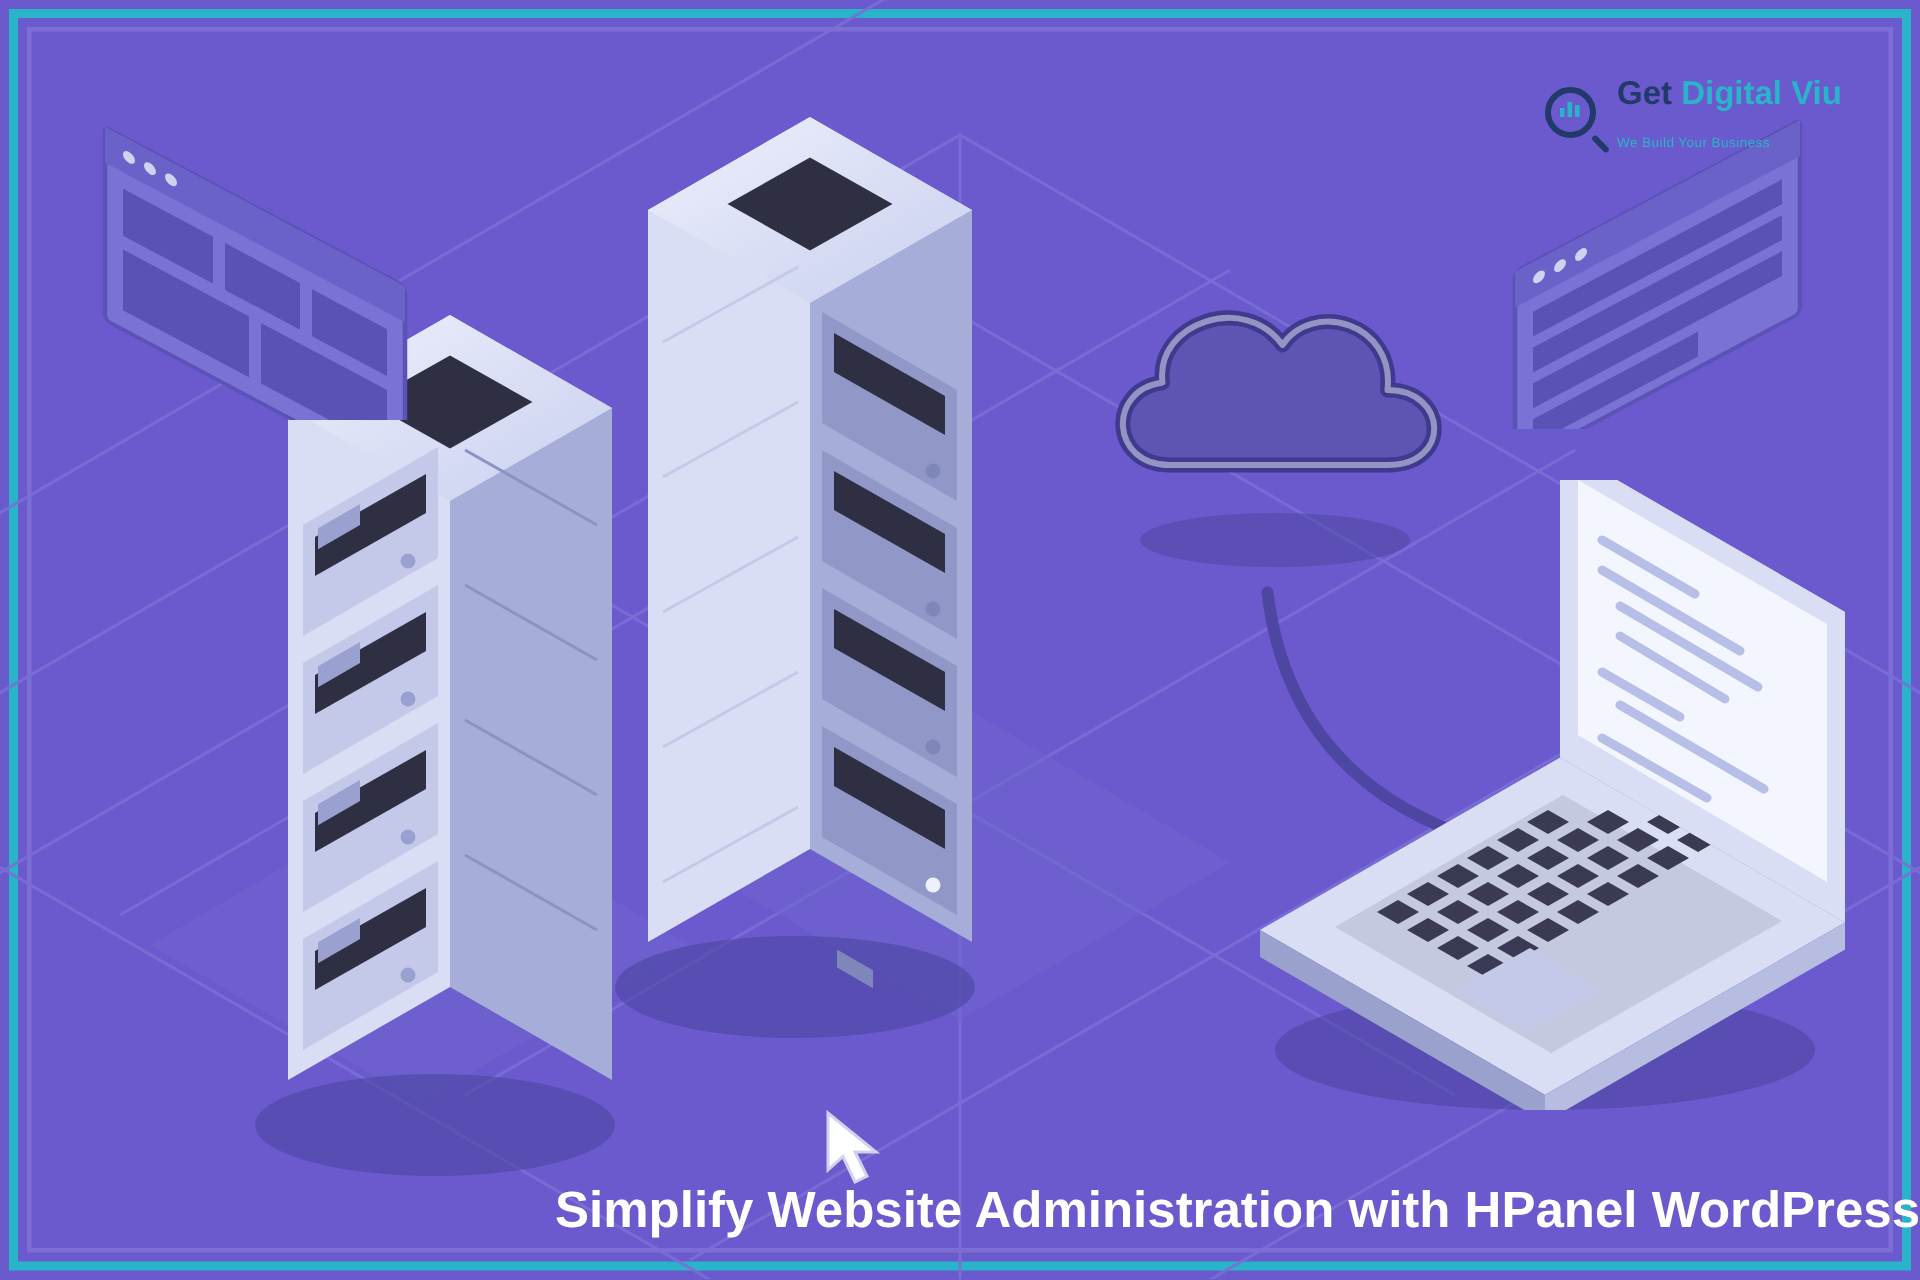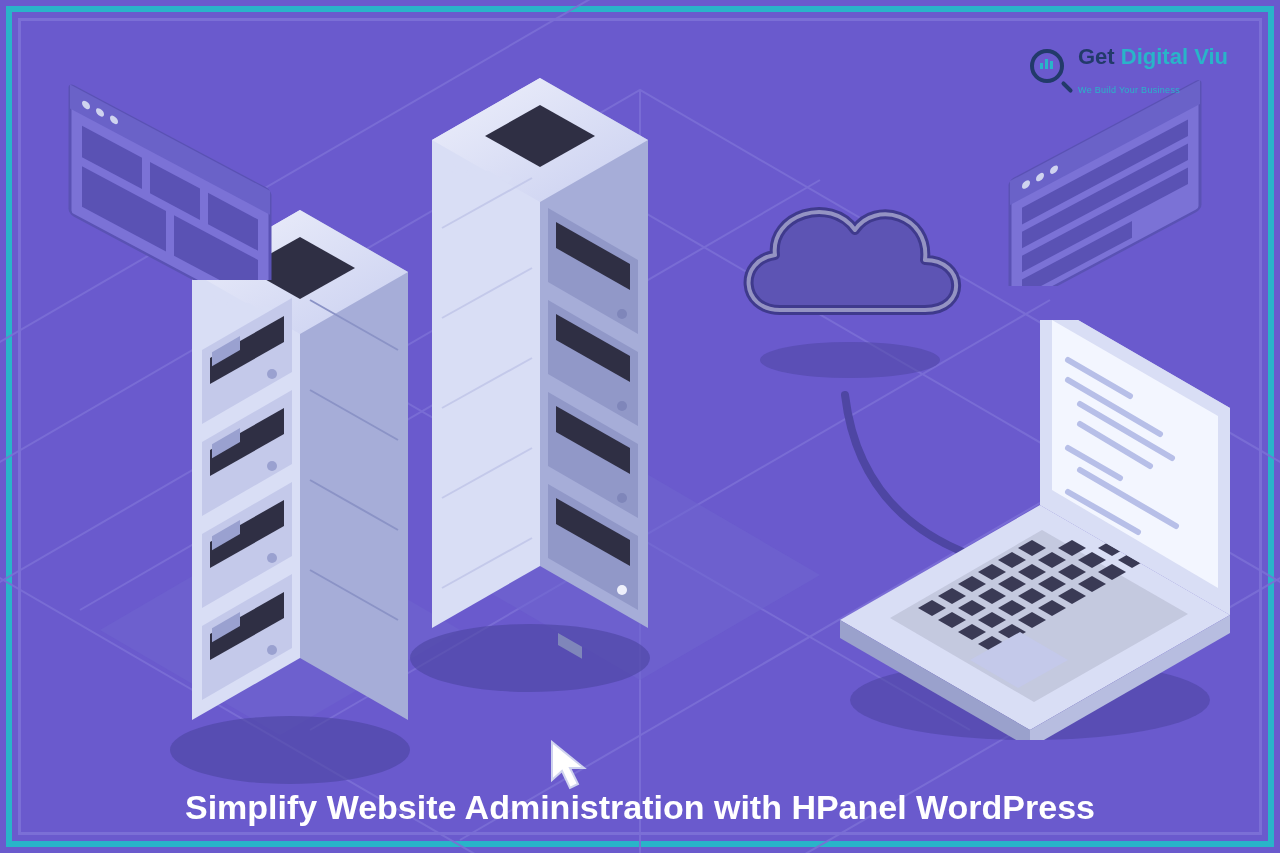--- a/index.html
+++ b/index.html
@@ -35,21 +35,21 @@
 }
 
 
 .logo {
   position: absolute;
   top: 40px;
   right: 40px;
   width: 210px;
   height: 60px;
   display: flex;
-  align-items: center;
+  align-items: flex-end;
   gap: 6px;
 }
 .logo-mag {
   width: 42px;
   height: 42px;
   position: relative;
 }
 .logo-mag .ring {
   position: absolute;
   width: 34px;
@@ -90,21 +90,21 @@
   color: #29b4c9;
   letter-spacing: .3px;
   margin-top: 18px;
 }
 
 
 .caption {
   position: absolute;
   bottom: 26px;
   left: 0; right: 0;
-  text-align: center;
+  text-align: right;
   color: #fff;
   font-size: 34px;
   font-weight: 700;
 }
 
 
 .cursor {
   position: absolute;
   left: 548px;
   top: 740px;

